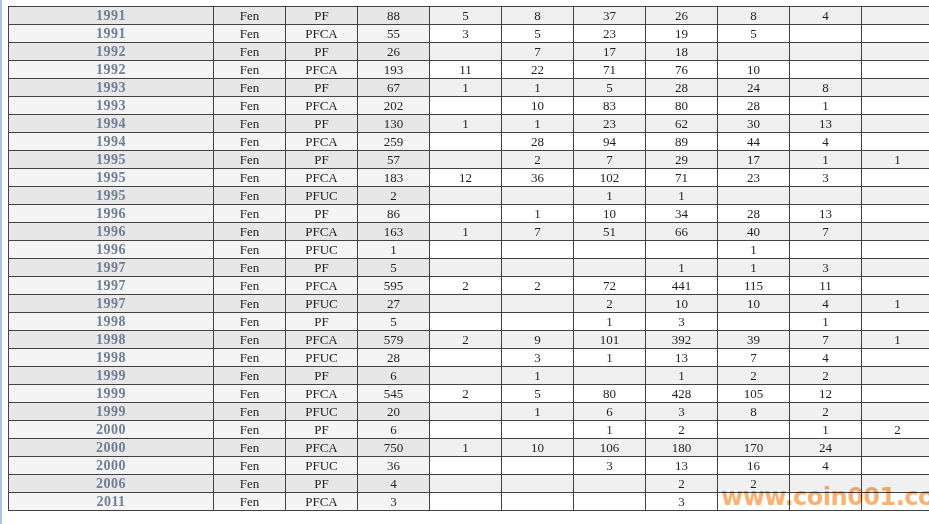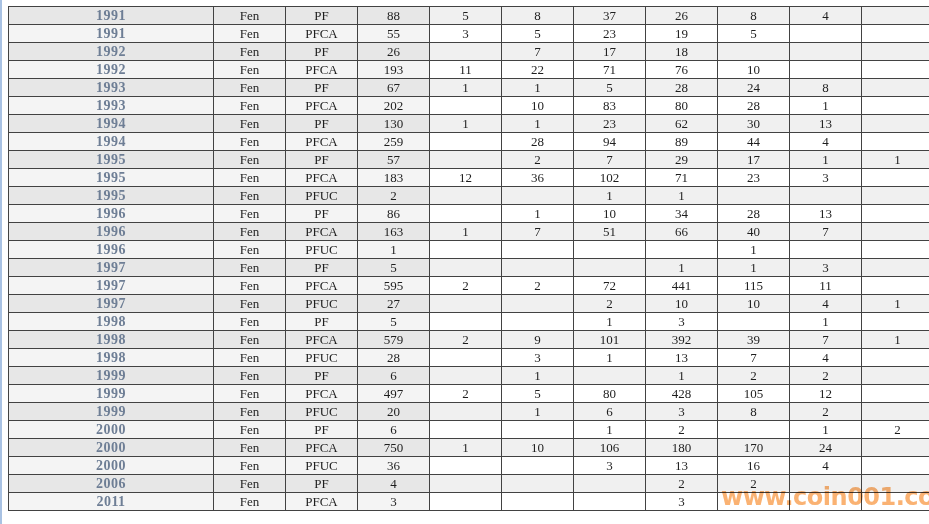--- a/index.html
+++ b/index.html
@@ -359,21 +359,21 @@
           <td class="rt"></td>
           <td class="rt">1</td>
           <td class="rt">2</td>
           <td class="rt">2</td>
           <td class="rt"></td>
         </tr>
         <tr>
           <td class="lt year-cell"><a href="#">1999</a></td>
           <td class="lt">Fen</td>
           <td class="lt">PFCA</td>
-          <td class="lt">497</td>
+          <td class="lt">545</td>
           <td class="rt">2</td>
           <td class="rt">5</td>
           <td class="rt">80</td>
           <td class="rt">428</td>
           <td class="rt">105</td>
           <td class="rt">12</td>
           <td class="rt"></td>
         </tr>
         <tr>
           <td class="lt year-cell"><a href="#">1999</a></td>

